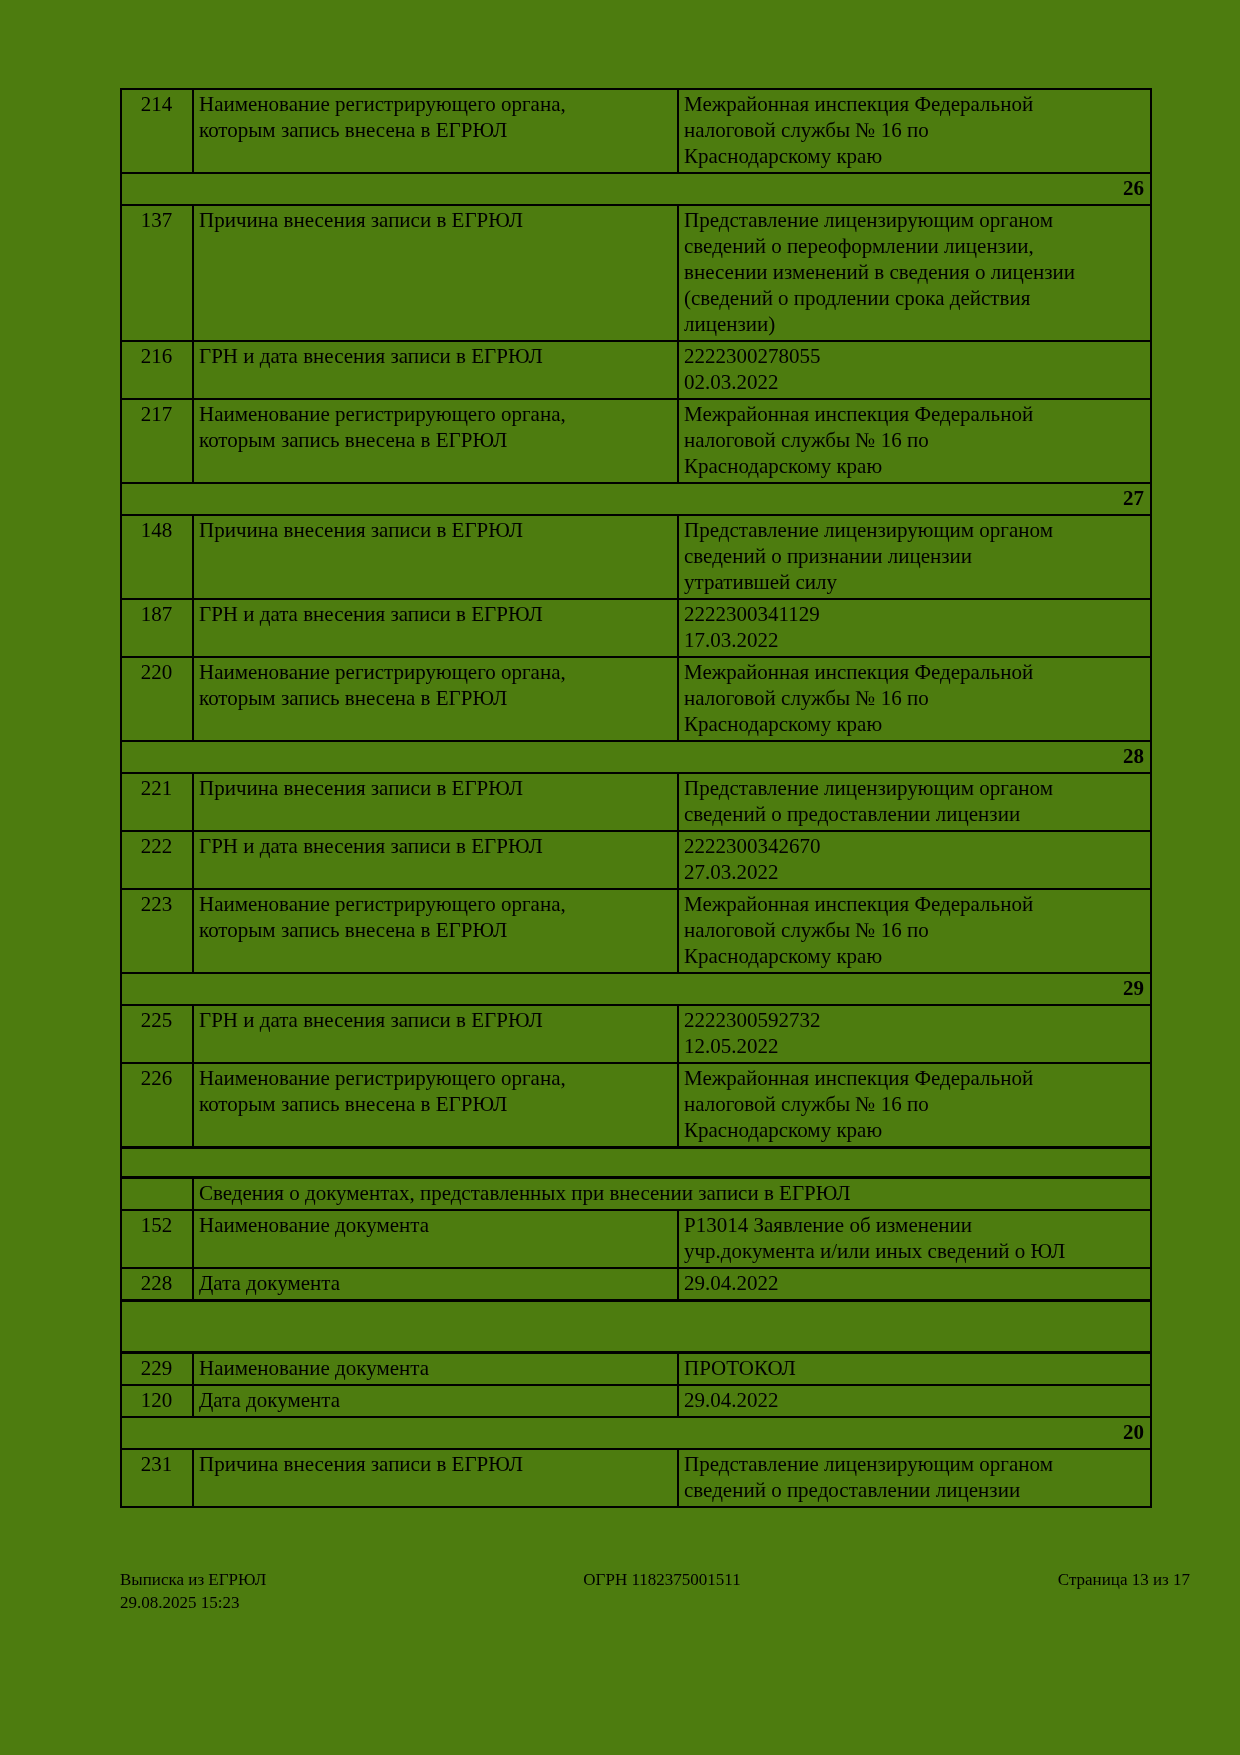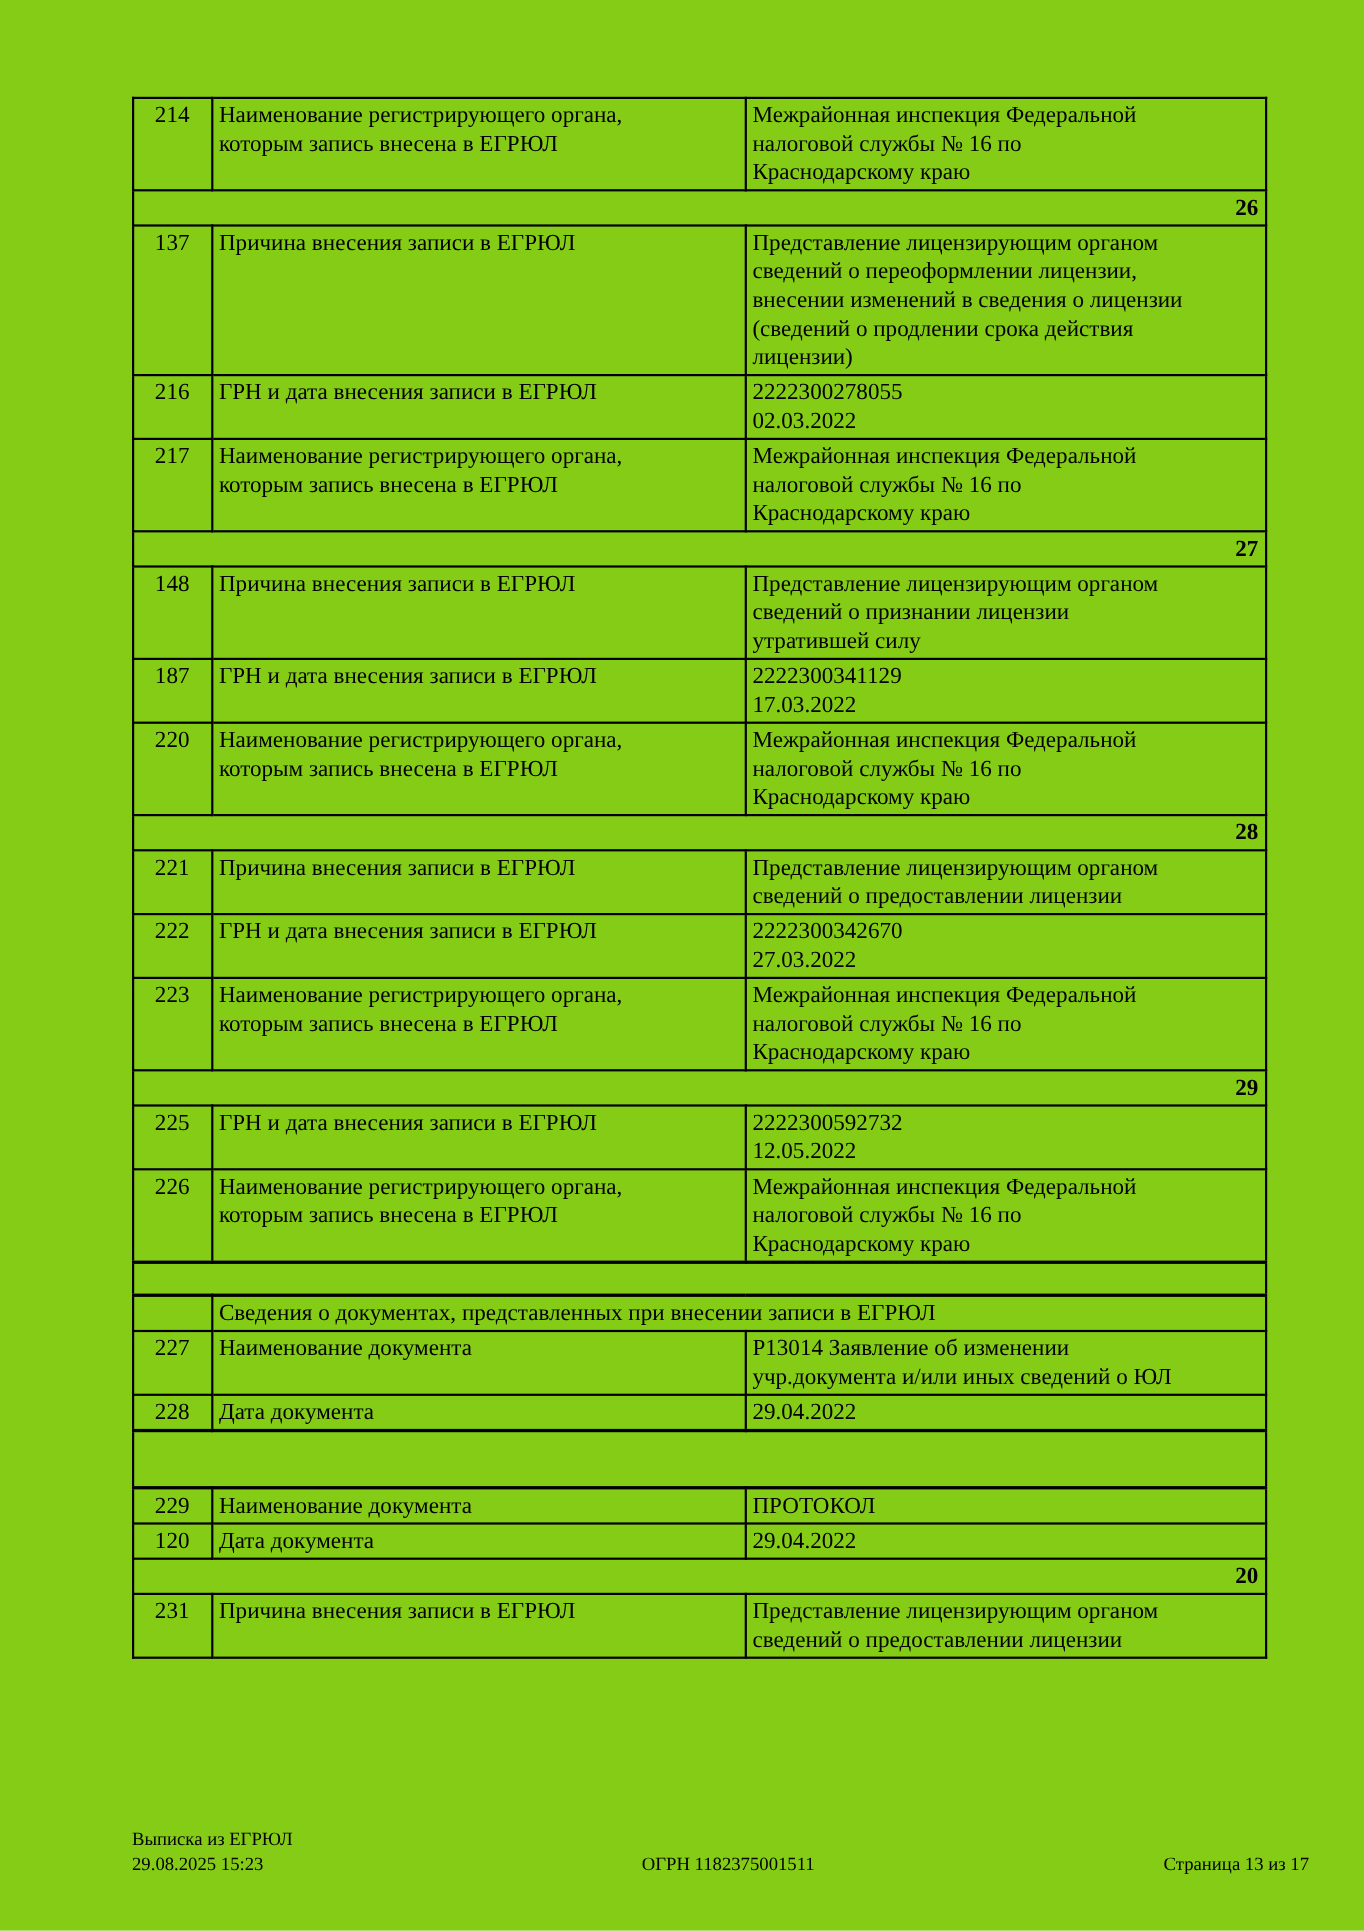--- a/index.html
+++ b/index.html
@@ -9,21 +9,21 @@
     height: 1755px;
     position: relative;
     overflow: hidden;
     font-family: "Liberation Serif", "DejaVu Serif", serif;
     color: #000;
   }
   .page {
     position: relative;
     width: 1240px;
     height: 1755px;
-    background: #84cc16;
+    background: #4d7c0f;
   }
   table.egrul {
     position: absolute;
     left: 120px;
     top: 88px;
     width: 1030px;
     border-collapse: collapse;
     table-layout: fixed;
   }
   table.egrul td {
@@ -51,24 +51,24 @@
   tr.row-spacer td {
     border-top-width: 3px;
     border-bottom-width: 3px;
     padding: 0;
   }
   td.c-subheader { white-space: normal; }
   .footer {
     position: absolute;
     left: 120px;
     width: 1070px;
-    top: 1660px;
+    top: 1568px;
     display: flex;
     justify-content: space-between;
-    align-items: flex-end;
+    align-items: flex-start;
     font-size: 17px;
     line-height: 23px;
   }
   .f-left div { white-space: nowrap; }
 </style>
 </head>
 <body>
 
 <div class="page">
 
@@ -197,21 +197,21 @@
   <tr class="row-spacer">
     <td colspan="3" style="height: 30px;"></td>
   </tr>
 
   <tr>
     <td class="c-num"></td>
     <td class="c-subheader" colspan="2">Сведения о документах, представленных при внесении записи в ЕГРЮЛ</td>
   </tr>
 
   <tr>
-    <td class="c-num">227</td>
+    <td class="c-num">152</td>
     <td class="c-label">Наименование документа</td>
     <td class="c-value">Р13014 Заявление об изменении
 учр.документа и/или иных сведений о ЮЛ</td>
   </tr>
 
   <tr>
     <td class="c-num">228</td>
     <td class="c-label">Дата документа</td>
     <td class="c-value">29.04.2022</td>
   </tr>

